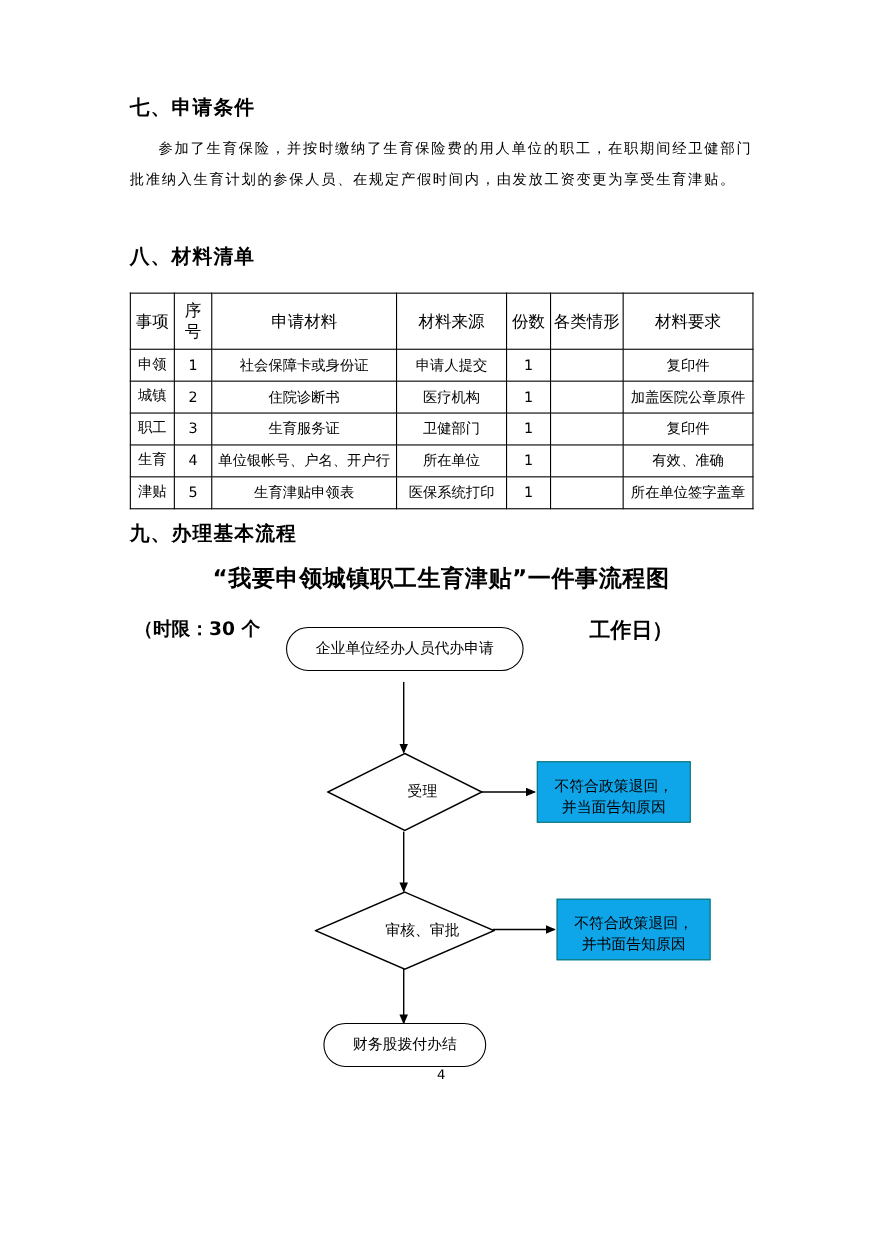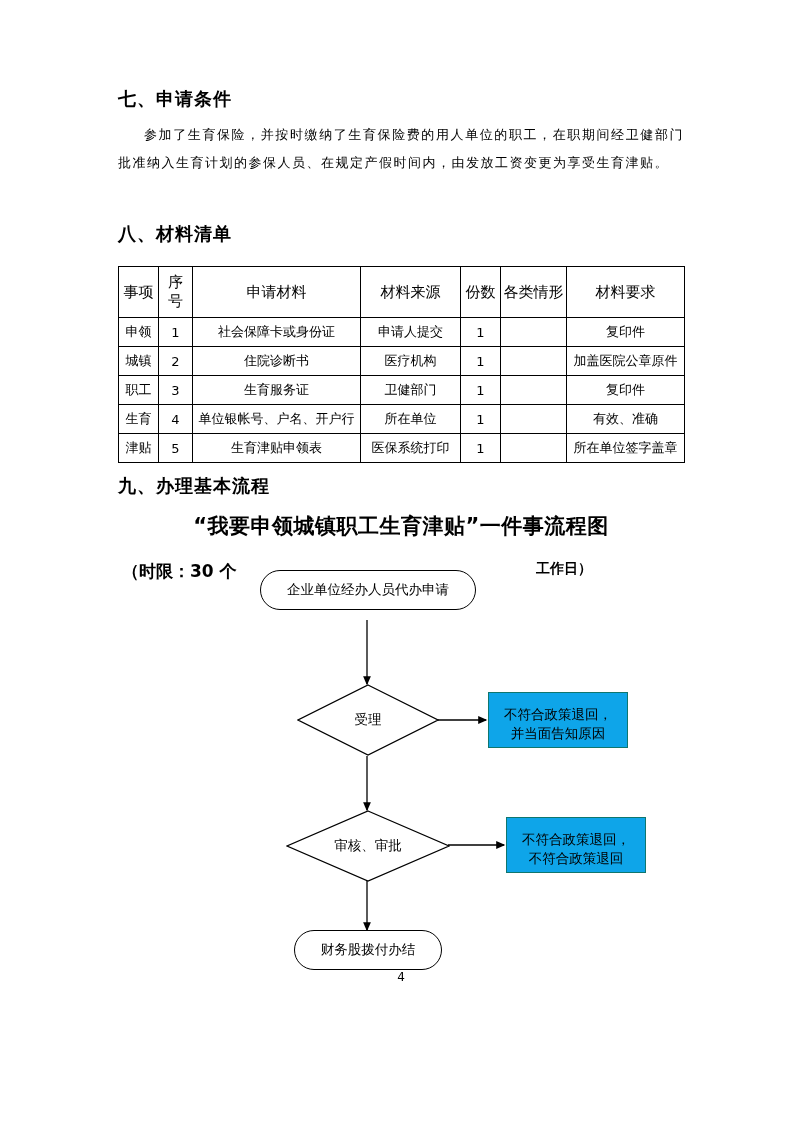--- a/index.html
+++ b/index.html
@@ -110,21 +110,21 @@
     font-family: "DejaVu Sans", "Liberation Sans", sans-serif;
     font-weight: bold;
     font-size: 17px;
   }
   .limit-right {
     position: absolute;
     left: 418px;
     top: 8px;
     font-family: "DejaVu Sans", "Liberation Sans", sans-serif;
     font-weight: bold;
-    font-size: 14px;
+    font-size: 19px;
   }
   .flow-wrap {
     position: relative;
     width: 566px;
     height: 392px;
     margin-top: 0px;
   }
   .node {
     position: absolute;
     box-sizing: border-box;
@@ -146,21 +146,21 @@
     background: #0ea5e9;
     padding: 4px 6px;
     justify-content: flex-end;
   }
   .diamond-box {
     position: absolute;
   }
   .diamond-box svg { display: block; }
   .diamond-label {
     position: absolute;
-    left: 0; top: 0;
+    left: 16px; top: 0;
     width: 100%; height: 100%;
     display: flex;
     align-items: center;
     justify-content: center;
     font-family: "DejaVu Sans", "Liberation Sans", sans-serif;
     font-size: 13.5px;
   }
   .arrow-svg {
     position: absolute;
     left: 0; top: 0;
@@ -310,20 +310,20 @@
 
       <div class="node node-rounded" style="left:176px; top:338px; width:148px; height:40px;">财务股拨付办结</div>
 
       <div class="node node-rect" style="left:370px; top:100px; width:140px; height:56px; flex-direction:column;">
         <span>不符合政策退回，</span>
         <span>并当面告知原因</span>
       </div>
 
       <div class="node node-rect" style="left:388px; top:225px; width:140px; height:56px; flex-direction:column;">
         <span>不符合政策退回，</span>
-        <span>不符合政策退回</span>
+        <span>并书面告知原因</span>
       </div>
 
       <div class="page-number" style="top:378px;">4</div>
     </div>
 
   </div>
 </div>
 
 </body></html>

